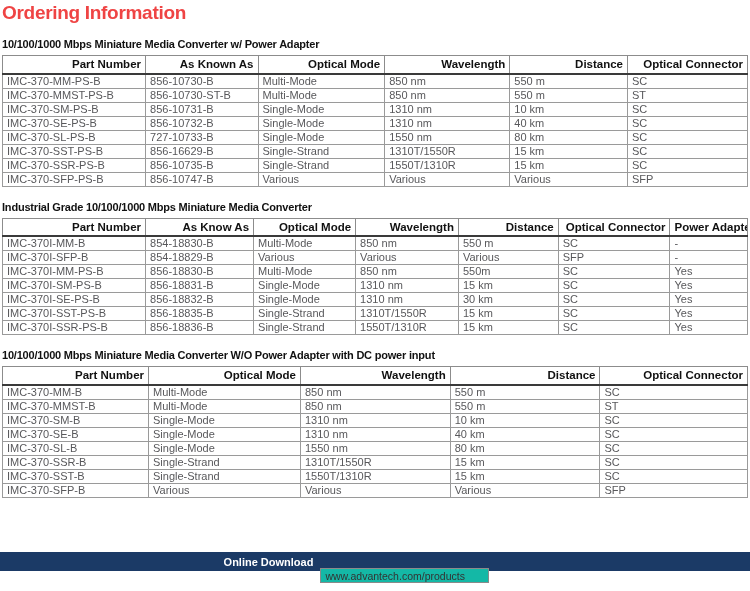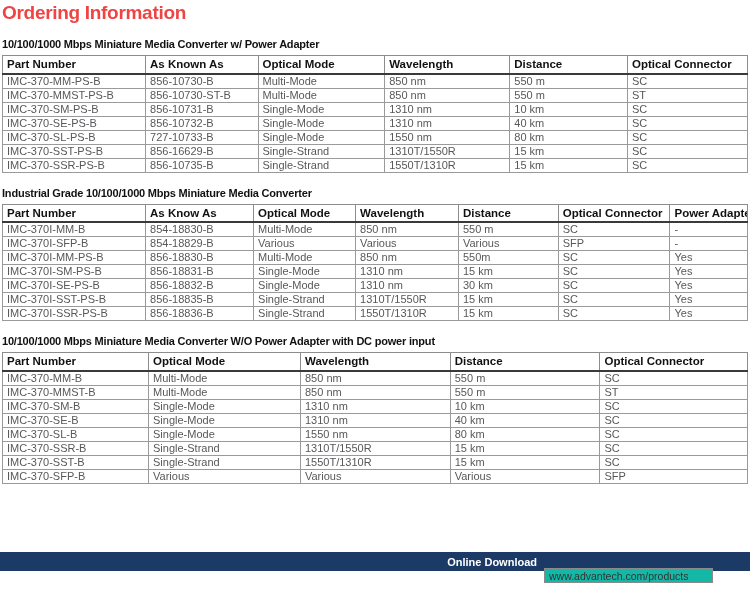--- a/index.html
+++ b/index.html
@@ -26,21 +26,21 @@
     letter-spacing: -0.2px;
   }
   table.ordering-table {
     width: 746px;
     margin-left: 2px;
     border-collapse: collapse;
     table-layout: fixed;
     border: 1px solid #4d4d4d;
   }
   table.ordering-table th {
-    text-align: left;
+    text-align: right;
     font-size: 11.5px;
     font-weight: bold;
     color: #111111;
     padding: 2px 4px;
     height: 18px;
     border: 1px solid #8c8c8c;
     border-bottom: 2px solid #3a3a3a;
     white-space: nowrap;
     overflow: hidden;
   }
@@ -56,21 +56,21 @@
   }
   .footer-bar {
     position: absolute;
     left: 0;
     top: 552px;
     width: 750px;
     height: 19px;
     background: #1B3A66;
     display: flex;
     align-items: center;
-    justify-content: flex-end;
+    justify-content: center;
     padding-right: 37px;
   }
   .footer-label {
     color: #ffffff;
     font-weight: bold;
     font-size: 11px;
     margin-right: 7px;
     white-space: nowrap;
   }
   .footer-urlbox {
@@ -163,20 +163,28 @@
         <td>SC</td>
       </tr>
       <tr>
         <td>IMC-370-SSR-PS-B</td>
         <td>856-10735-B</td>
         <td>Single-Strand</td>
         <td>1550T/1310R</td>
         <td>15 km</td>
         <td>SC</td>
       </tr>
+      <tr>
+        <td>IMC-370-SFP-PS-B</td>
+        <td>856-10747-B</td>
+        <td>Various</td>
+        <td>Various</td>
+        <td>Various</td>
+        <td>SFP</td>
+      </tr>
     </tbody>
   </table>
 
 <h2 class="section-heading">Industrial Grade 10/100/1000 Mbps Miniature Media Converter</h2>
 <table class="ordering-table">
     <colgroup>
       <col style="width: 19.2%;">
       <col style="width: 14.5%;">
       <col style="width: 13.7%;">
       <col style="width: 13.8%;">

